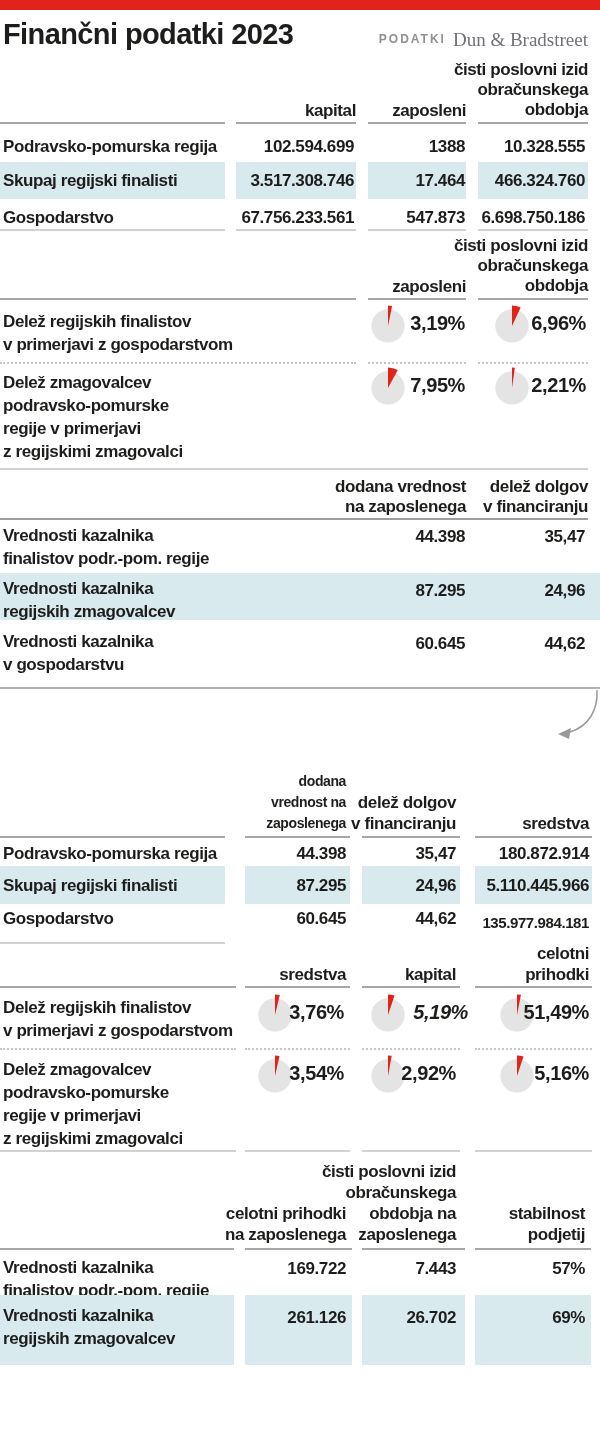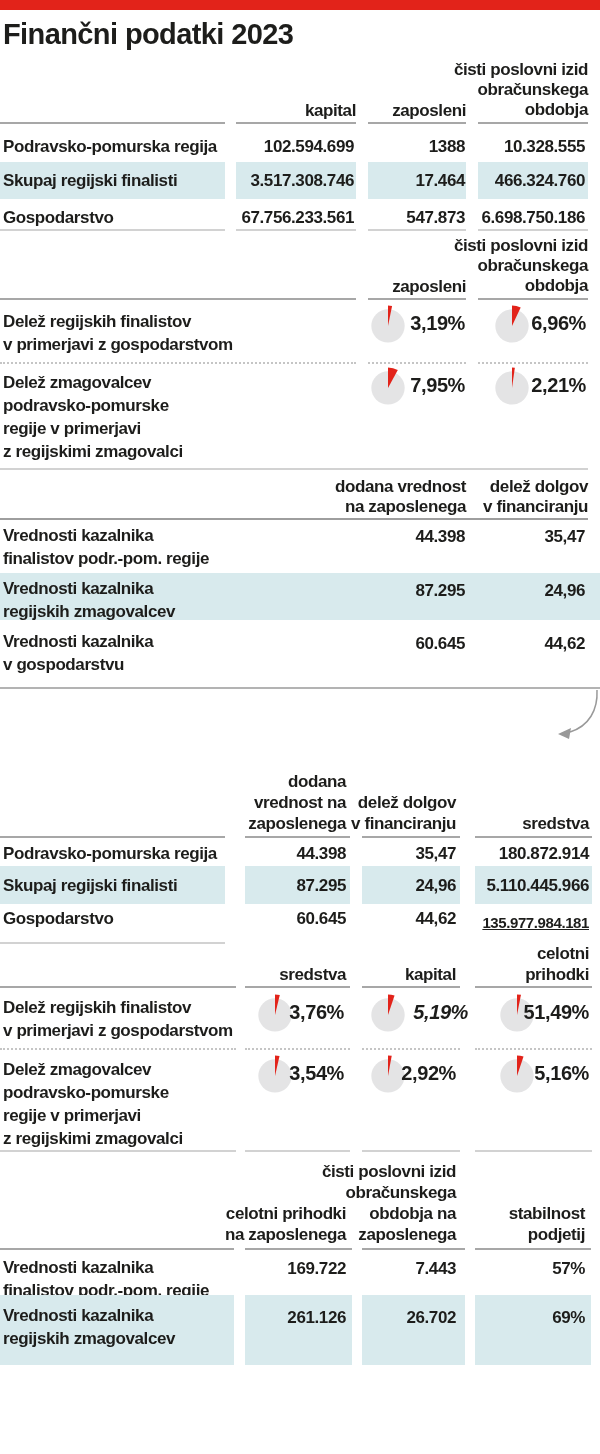--- a/index.html
+++ b/index.html
@@ -1,21 +1,21 @@
 <!DOCTYPE html>
 <html><head>
 <meta charset="utf-8">
 <style>
   html,body{margin:0;padding:0;background:#fff;}
   .page{position:relative;width:600px;height:1371px;background:#fff;
         font-family:"Liberation Sans",sans-serif;color:#1d1d1b;overflow:hidden;}
   .a{position:absolute;}
   .b{font-weight:bold;letter-spacing:-0.4px;}
   .t17{font-size:17px;line-height:22px;}
-  .t15{font-size:15px;line-height:20px;text-decoration:underline;}
+  .t15{font-size:15px;line-height:20px;}
   .pct{font-size:20px;line-height:22px;}
   .rt{text-align:right;white-space:nowrap;}
   .hdr{text-align:right;}
   .hdr span{display:block;white-space:nowrap;}
   .lbl span{display:block;white-space:nowrap;}
   .lh20{line-height:20px;} .lh21{line-height:21px;} .lh23{line-height:23px;}
   .hl{background:#d8eaed;}
   .ln{height:2px;background:#a7a7a7;}
   .bl{height:2px;background:#d2d2d2;}
   .dt{border-top:2px dotted #c5c5c5;height:0;}
@@ -25,20 +25,23 @@
   .srcname{font-family:"Liberation Serif",serif;font-size:19px;color:#717178;}
   .pie svg{display:block;}
 </style>
 </head>
 <body>
 
 <div class="page">
 
   <div class="a" style="left:0;top:0;width:600px;height:10px;background:#e2231a;"></div>
   <div class="a title" style="left:3px;top:18px;">Finančni podatki 2023</div>
+  <div class="a rt" style="right:12px;top:29px;">
+    <span class="srclbl">PODATKI</span><span class="srcname">Dun &amp; Bradstreet</span>
+  </div>
 
   <div class="a b t17 rt" style="right:244px;top:100px;">kapital</div>
   <div class="a b t17 rt" style="right:134px;top:100px;">zaposleni</div>
   <div class="a b hdr lh20" style="right:12px;top:60px;font-size:17px;">
     <span>čisti poslovni izid</span>
       <span>obračunskega</span>
       <span>obdobja</span>
   </div>
   <div class="a ln" style="left:0;top:122px;width:225px;"></div>
   <div class="a ln" style="left:236px;top:122px;width:120px;"></div>
@@ -158,21 +161,21 @@
 
   <div class="a fl" style="left:0;top:687px;width:600px;"></div>
 
   <div class="a" style="left:538px;top:688px;">
     <svg width="62" height="52" viewBox="0 0 62 52">
       <path d="M59,2 C60,22 51,38 32,44" stroke="#999999" stroke-width="1.5" fill="none"></path>
       <path d="M20,46 L33,40 L31,51 Z" fill="#999999"></path>
     </svg>
   </div>
 
-  <div class="a b hdr lh21" style="right:254px;top:771px;font-size:17px;">
+  <div class="a b hdr lh21" style="right:254px;top:771px;font-size:14px;">
     <span>dodana</span>
       <span>vrednost na</span>
       <span>zaposlenega</span>
   </div>
   <div class="a b hdr lh21" style="right:144px;top:792px;font-size:17px;">
     <span>delež dolgov</span>
       <span>v financiranju</span>
   </div>
   <div class="a b t17 rt" style="right:11px;top:813px;">sredstva</div>
   <div class="a ln" style="left:0;top:836px;width:225px;"></div>

